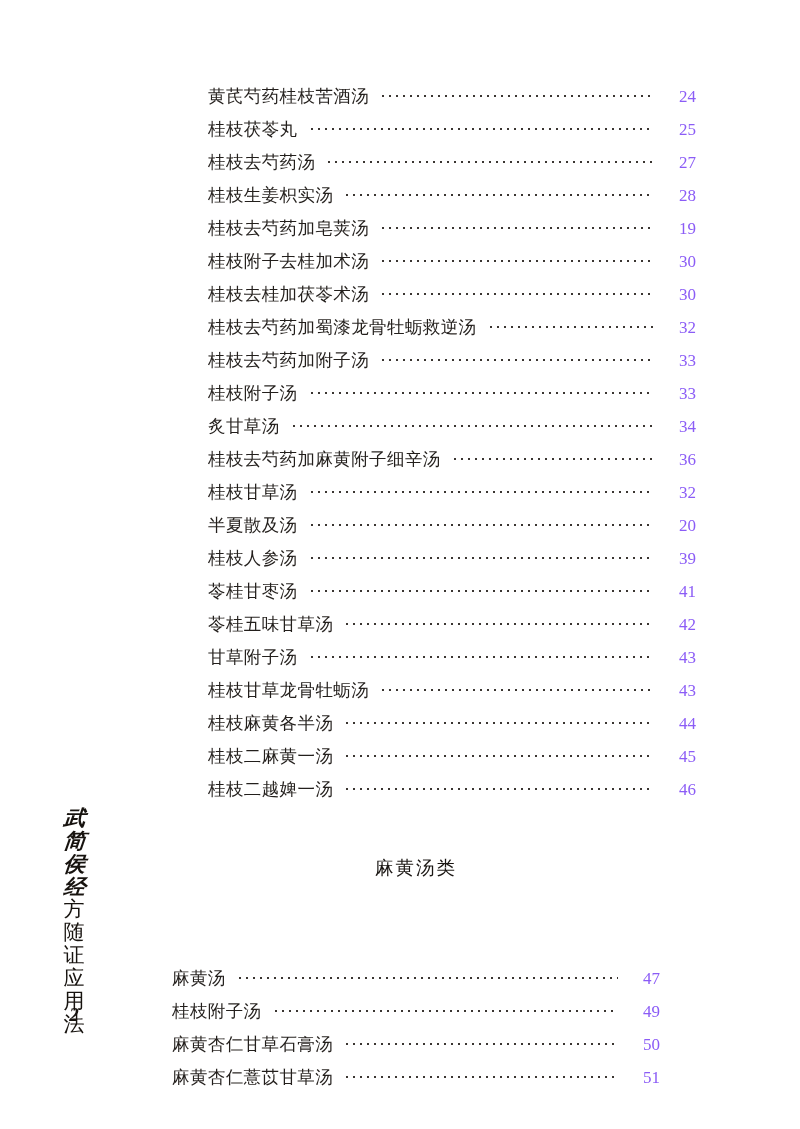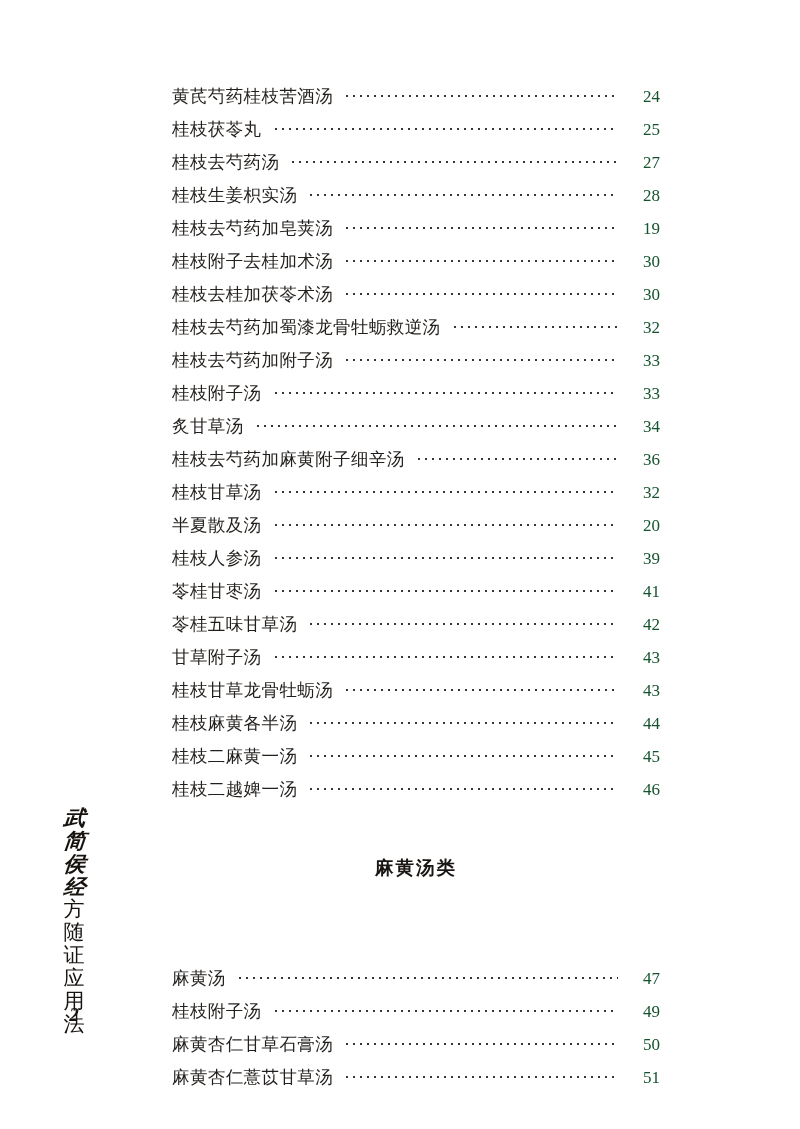--- a/index.html
+++ b/index.html
@@ -57,21 +57,21 @@
     font-size: 19px;
     color: #17130f;
   }
 
   
   .toc {
     position: absolute;
     left: 172px;
     width: 488px;
   }
-  #toc-group-1 { top: 84px; }
+  #toc-group-1 { top: 84px; margin-left: 36px; }
   #toc-group-2 { top: 966px; }
 
   .toc-row {
     display: flex;
     align-items: baseline;
     height: 33px;
     white-space: nowrap;
   }
 
   .toc-title {
@@ -100,34 +100,34 @@
     background-image: radial-gradient(circle at 1px 1px, #3a3531 1px, rgba(0,0,0,0) 1.3px);
     background-size: 7px 2px;
     background-repeat: repeat-x;
   }
 
   .toc-page {
     flex: 0 0 30px;
     text-align: right;
     font-family: "Liberation Serif", "DejaVu Serif", serif;
     font-size: 17px;
-    color: #14532d;
+    color: #8b5cf6;
     padding-left: 8px;
   }
 
   
   .section-heading {
     position: absolute;
     left: 172px;
     width: 488px;
     top: 855px;
     text-align: center;
     font-family: "DejaVu Serif", "Liberation Serif", serif;
     font-size: 18.5px;
-    font-weight: 700;
+    font-weight: 400;
     color: #1a1613;
     letter-spacing: 2px;
   }
 </style>
 </head>
 <body>
 
 <div id="page">
 
   <div class="side-title" id="side-title">

